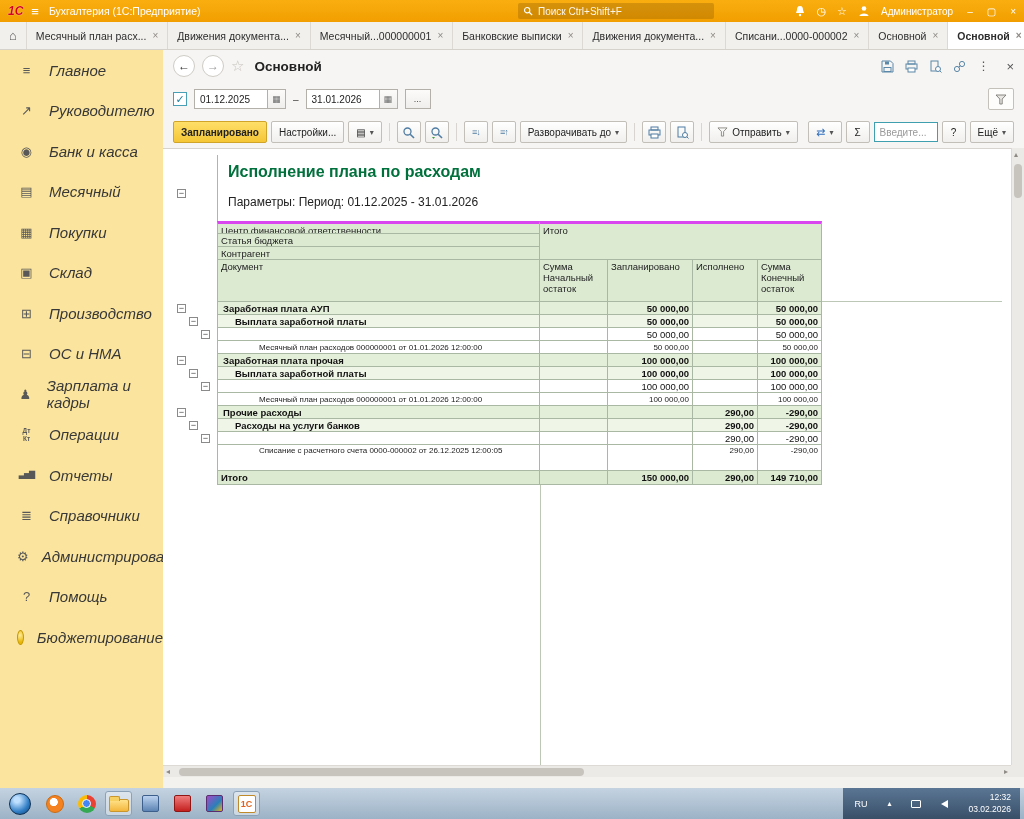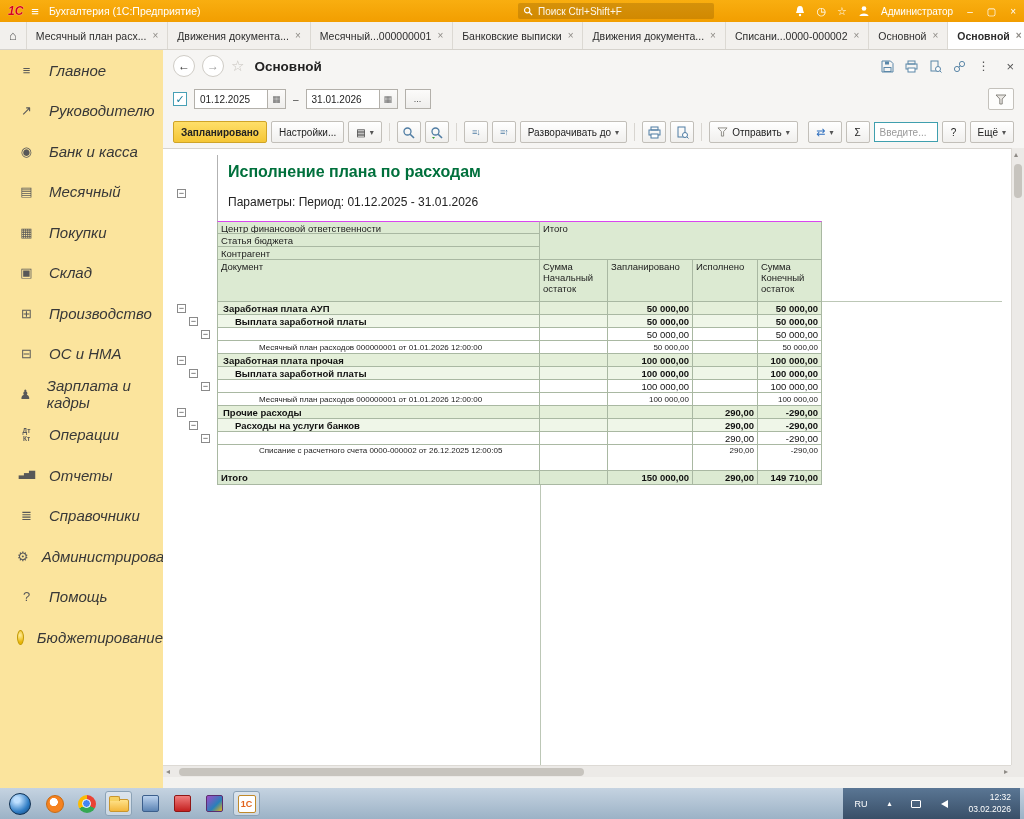--- a/index.html
+++ b/index.html
@@ -74,21 +74,21 @@
   
   .report{position:absolute;left:0;top:98px;width:848px;bottom:23px;background:#fff;border-top:1px solid #d7d4cf;overflow:hidden;}
   .rpt-title-block{position:absolute;left:54px;top:6px;width:324px;border-left:1px solid #b2b2b2;padding:8px 0 14px 10px;}
   .rpt-title{font-size:16px;font-weight:bold;color:#00703c;}
   .rpt-params{margin-top:14px;font-size:12px;color:#222;}
   .expander{display:inline-block;width:9px;height:9px;border:1px solid #8a8a8a;background:#fff;font-size:9px;line-height:7px;text-align:center;color:#444;cursor:pointer;flex:0 0 auto;}
   .title-exp{position:absolute;left:14px;top:40px;}
   .rpt-table{position:absolute;left:0;top:72px;width:659px;}
   .rpt-header{display:grid;grid-template-columns:54px 323px 68px 85px 65px 64px;grid-template-rows:13px 13px 13px 42px;}
   .hc{background:#dcead2;border-right:1px solid #a9b8a2;border-bottom:1px solid #a9b8a2;font-size:9.5px;color:#1c1c1c;padding:1px 3px;overflow:hidden;white-space:nowrap;}
-  .bt{border-top:1px solid #d946ef;}
+  .bt{border-top:3px solid #d946ef;}
   .bl{border-left:1px solid #a9b8a2;}
   .c2r1{grid-column:2;grid-row:1;} .c2r2{grid-column:2;grid-row:2;} .c2r3{grid-column:2;grid-row:3;}
   .itogo{grid-column:3/7;grid-row:1/4;}
   .doc{grid-column:2;grid-row:4;}
   .c3{grid-column:3;grid-row:4;} .c4{grid-column:4;grid-row:4;} .c5{grid-column:5;grid-row:4;} .c6{grid-column:6;grid-row:4;}
   .colh{white-space:normal;line-height:1.15;padding-top:2px;}
   .trow{display:grid;grid-template-columns:54px 323px 68px 85px 65px 64px;}
   .trow .cell{min-height:13px;border-right:1px solid #a9b8a2;border-bottom:1px solid #a9b8a2;font-size:9.5px;display:flex;align-items:center;padding:0 3px;white-space:nowrap;overflow:hidden;color:#111;background:#fff;}
   .trow .gut{display:flex;align-items:center;border:none;background:transparent;}
   .exp1{margin-left:14px;} .exp2{margin-left:26px;} .exp3{margin-left:38px;}

